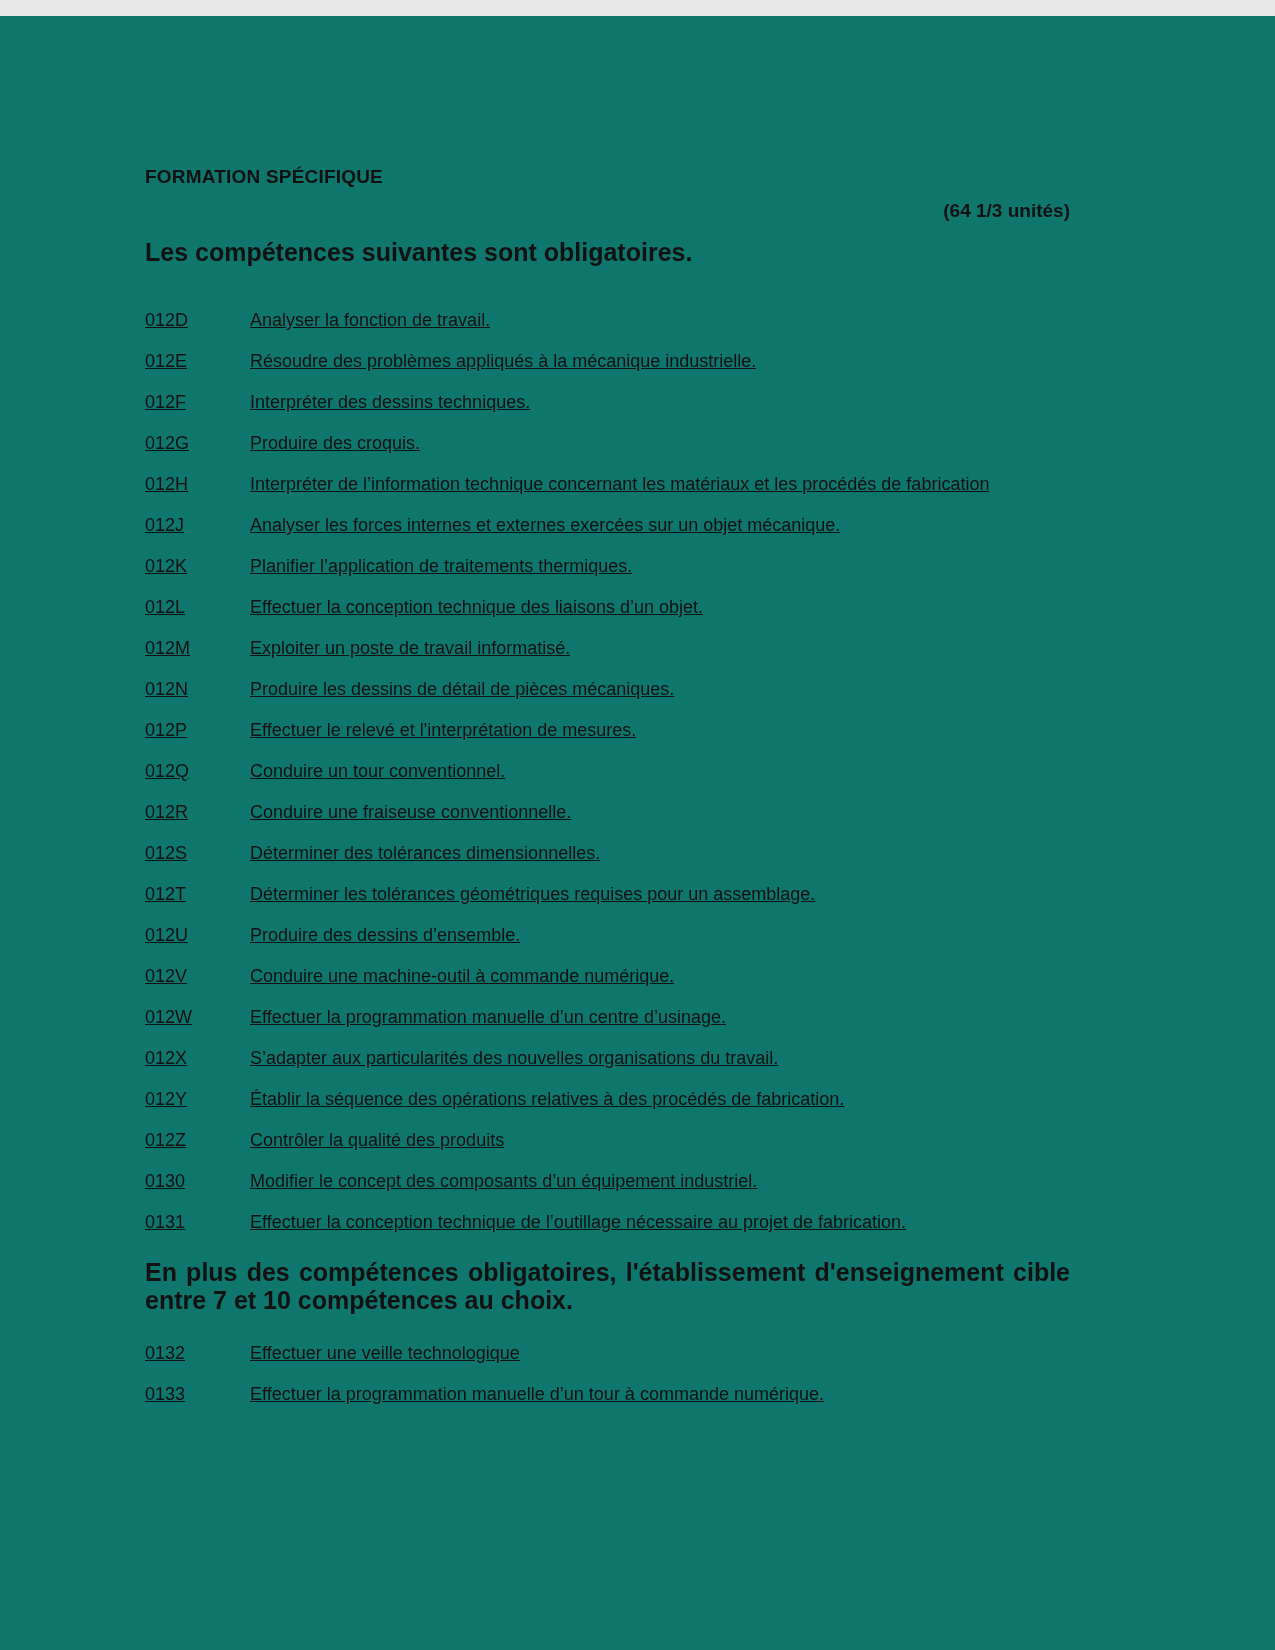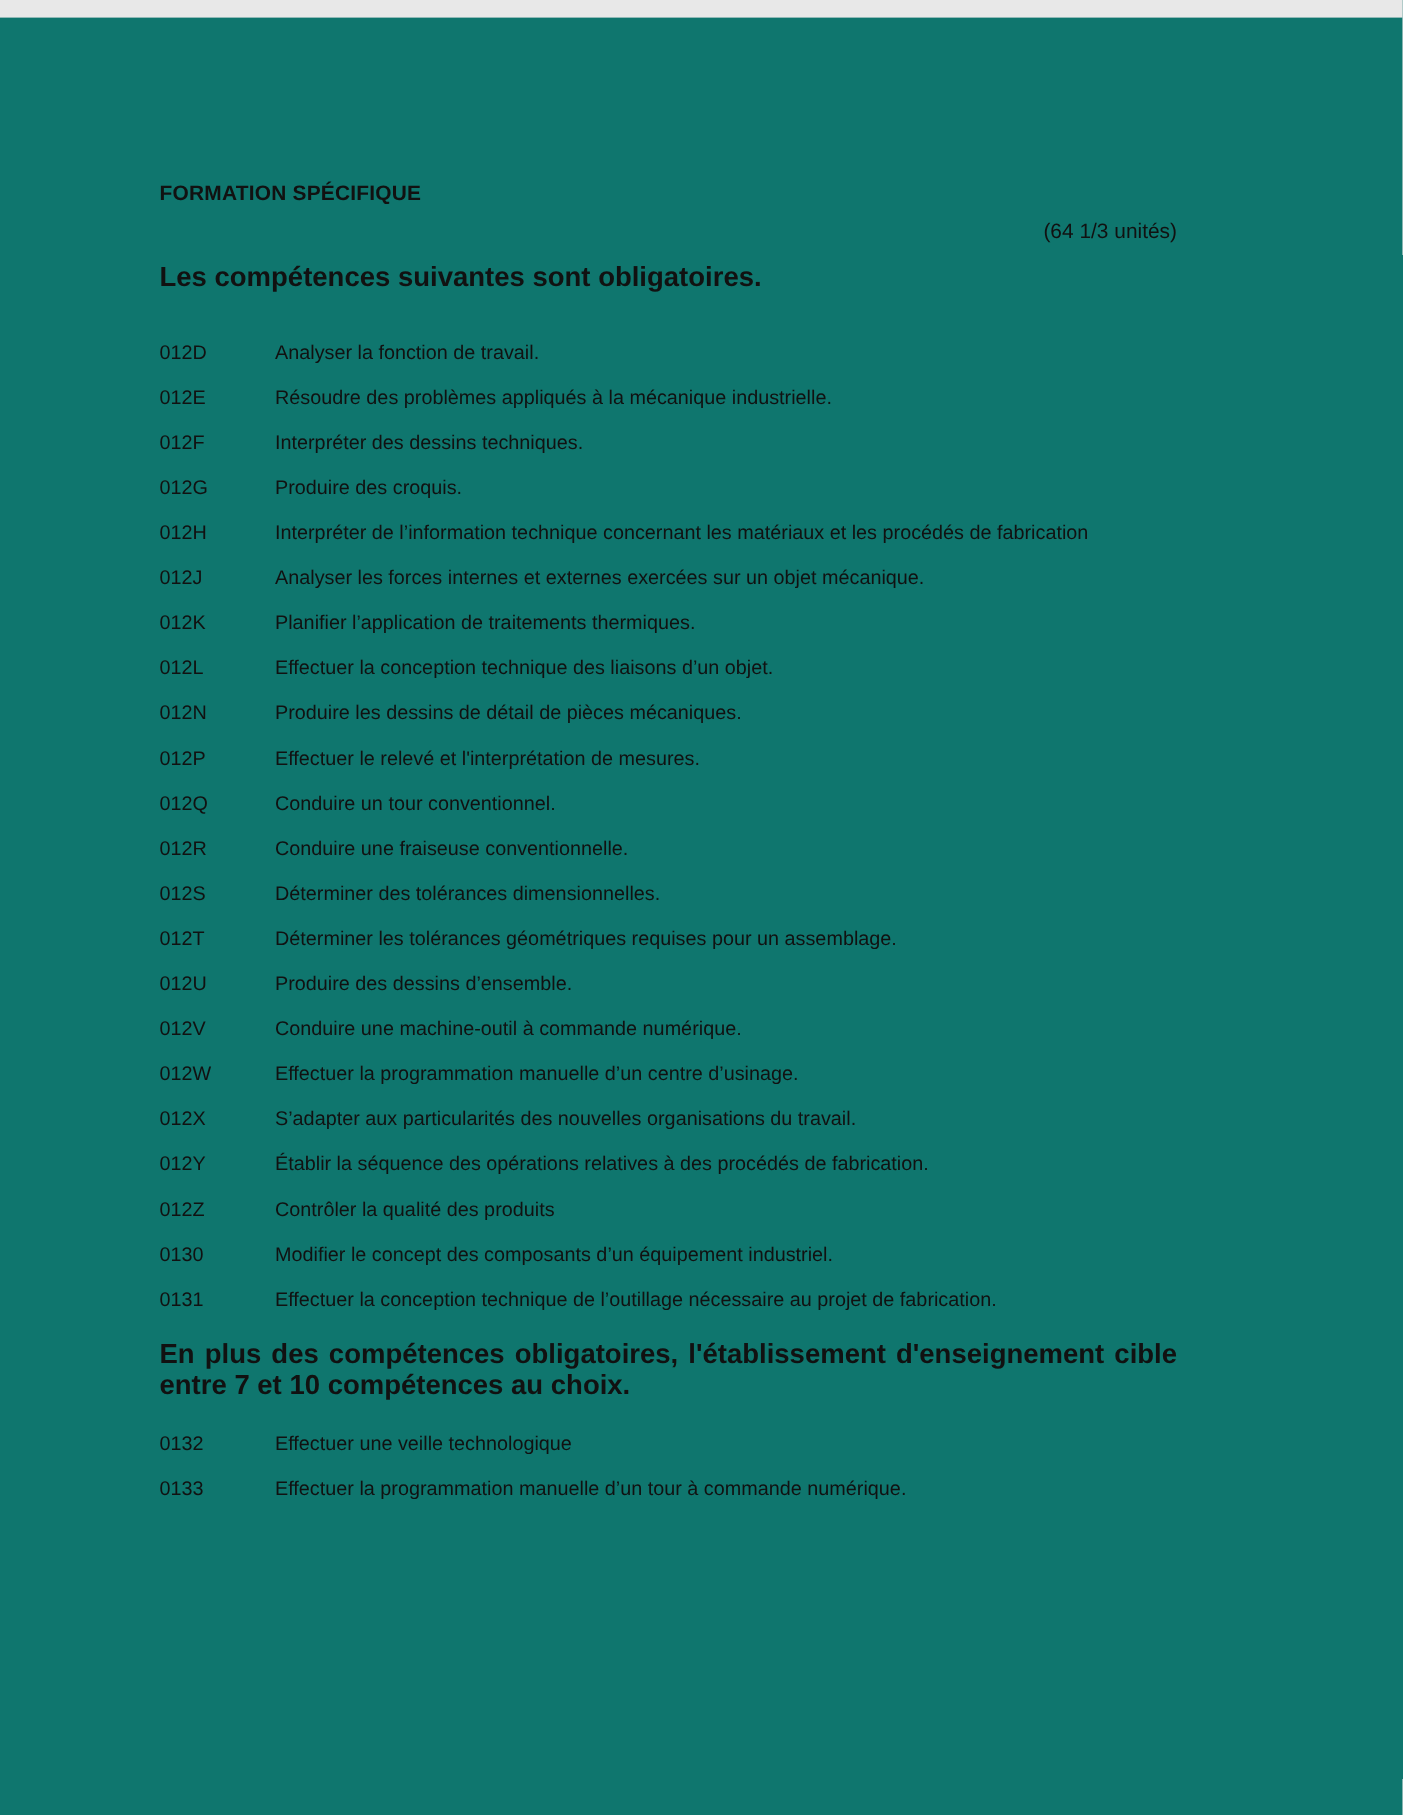--- a/index.html
+++ b/index.html
@@ -23,31 +23,32 @@
     padding: 150px 205px 0 145px;
   }
   .doc-title {
     font-size: 19px;
     font-weight: bold;
     letter-spacing: 0.2px;
     margin: 0 0 12px 0;
   }
   .units-line {
     font-size: 19px;
-    font-weight: normal;
+    font-weight: bold;
     text-align: right;
     margin: 0 0 16px 0;
   }
   .intro-line {
     font-size: 25px;
     font-weight: bold;
     margin: 0 0 40px 0;
   }
   .comp-list {
     margin: 0;
+    text-decoration: underline;
   }
   .comp-row {
     display: flex;
     align-items: flex-start;
     font-size: 18px;
     line-height: 27px;
     margin-bottom: 14px;
   }
   .comp-code {
     flex: 0 0 105px;
@@ -121,20 +122,24 @@
         <div class="comp-row">
           <span class="comp-code">012K</span>
           <span class="comp-desc">Planifier l’application de traitements thermiques.</span>
         </div>
 
         <div class="comp-row">
           <span class="comp-code">012L</span>
           <span class="comp-desc">Effectuer la conception technique des liaisons d’un objet.</span>
         </div>
 
+        <div class="comp-row">
+          <span class="comp-code">012M</span>
+          <span class="comp-desc">Exploiter un poste de travail informatisé.</span>
+        </div>
 
         <div class="comp-row">
           <span class="comp-code">012N</span>
           <span class="comp-desc">Produire les dessins de détail de pièces mécaniques.</span>
         </div>
 
         <div class="comp-row">
           <span class="comp-code">012P</span>
           <span class="comp-desc">Effectuer le relevé et l'interprétation de mesures.</span>
         </div>

